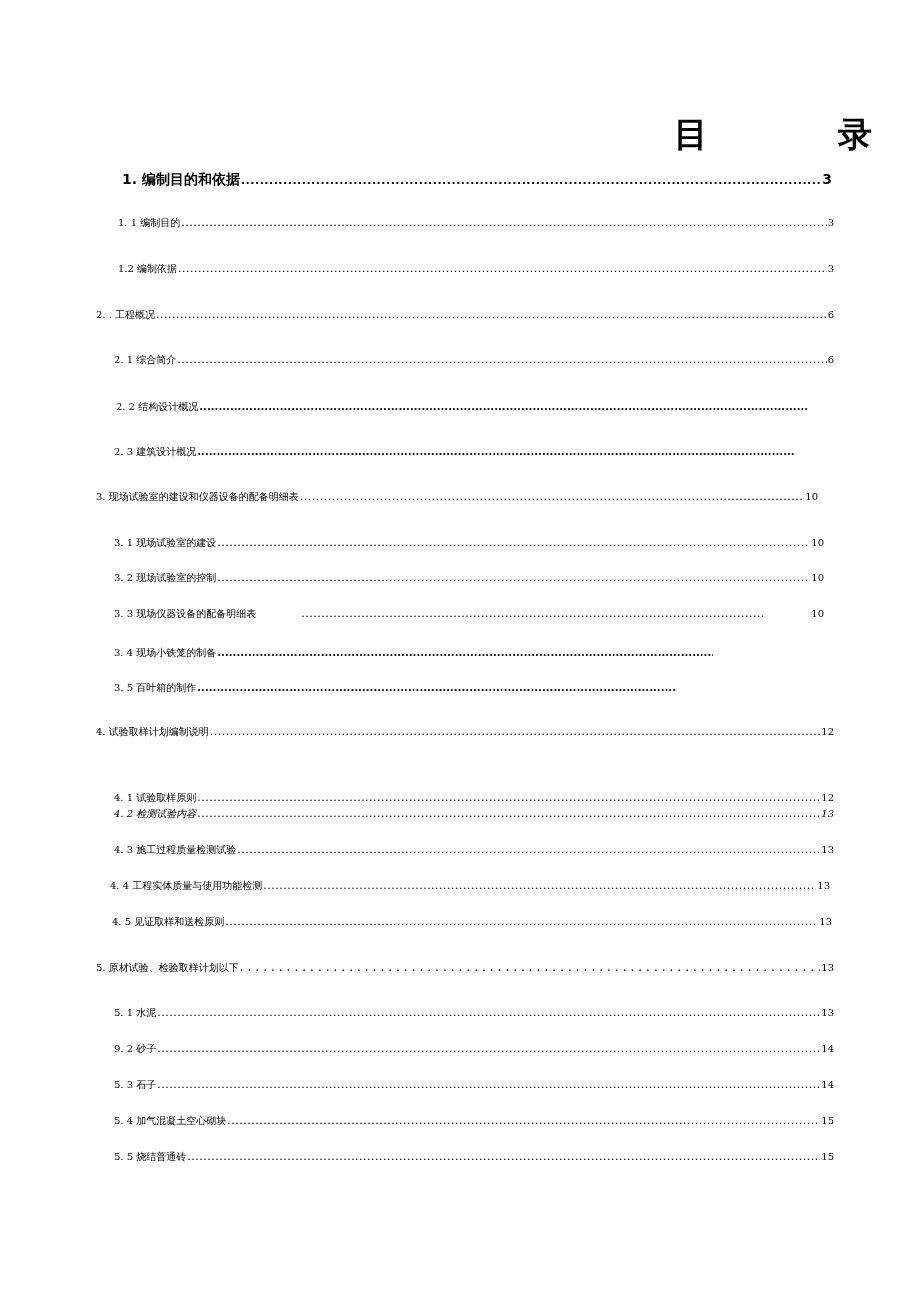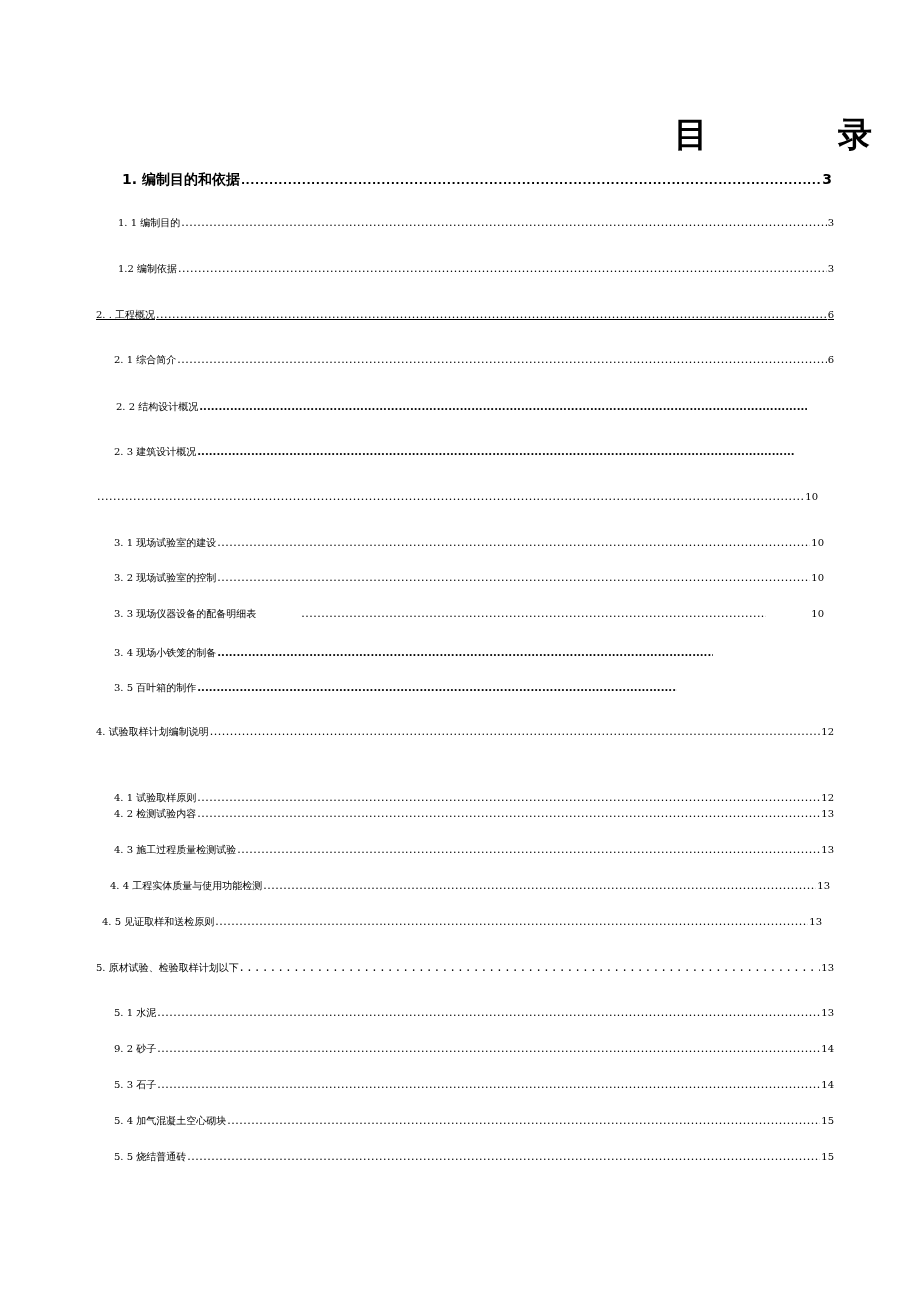--- a/index.html
+++ b/index.html
@@ -32,41 +32,42 @@
   <div class="row" style="left:118px; top:212px; width:716px;">
     <span class="label">1. 1 编制目的</span>
       <span class="dots"></span>
       <span class="page">3</span>
   </div>
   <div class="row" style="left:118px; top:258px; width:716px;">
     <span class="label">1.2 编制依据 </span>
       <span class="dots"></span>
       <span class="page">3</span>
   </div>
-  <div class="row" style="left:96px; top:304px; width:738px;text-decoration:underline;">
+  <div class="row" style="left:96px; top:304px; width:738px;">
     <span class="label">2. . 工程概况</span>
       <span class="dots"></span>
       <span class="page">6</span>
   </div>
   <div class="row" style="left:114px; top:349px; width:720px;">
     <span class="label">2. 1 综合简介 </span>
       <span class="dots"></span>
       <span class="page">6</span>
   </div>
   <div class="row heavy" style="left:116px; top:396px; width:692px;">
     <span class="label">2. 2 结构设计概况</span>
       <span class="dots"></span>
       <span class="page"></span>
   </div>
   <div class="row heavy" style="left:114px; top:441px; width:682px;">
     <span class="label">2. 3  建筑设计概况</span>
       <span class="dots"></span>
       <span class="page"></span>
   </div>
   <div class="row" style="left:96px; top:486px; width:722px;">
+    <span class="label">3. 现场试验室的建设和仪器设备的配备明细表</span>
       <span class="dots"></span>
       <span class="page">10</span>
   </div>
   <div class="row" style="left:114px; top:532px; width:710px;">
     <span class="label">3. 1 现场试验室的建设</span>
       <span class="dots"></span>
       <span class="page">10</span>
   </div>
   <div class="row" style="left:114px; top:567px; width:710px;">
     <span class="label">3. 2 现场试验室的控制</span>
@@ -91,36 +92,36 @@
   <div class="row" style="left:96px; top:721px; width:738px;">
     <span class="label">4. 试验取样计划编制说明</span>
       <span class="dots"></span>
       <span class="page">12</span>
   </div>
   <div class="row" style="left:114px; top:767px; width:720px;margin-top:20px;">
     <span class="label">4. 1 试验取样原则 </span>
       <span class="dots"></span>
       <span class="page">12</span>
   </div>
-  <div class="row" style="left:114px; top:803px; width:720px;">
+  <div class="row" style="left:114px; top:803px; width:720px;font-style:italic;">
     <span class="label">4. 2 检测试验内容 </span>
       <span class="dots"></span>
       <span class="page">13</span>
   </div>
   <div class="row" style="left:114px; top:839px; width:720px;">
     <span class="label">4. 3 施工过程质量检测试验 </span>
       <span class="dots"></span>
       <span class="page">13</span>
   </div>
   <div class="row" style="left:110px; top:875px; width:720px;">
     <span class="label">4. 4 工程实体质量与使用功能检测 </span>
       <span class="dots"></span>
       <span class="page">13</span>
   </div>
-  <div class="row" style="left:102px; top:911px; width:720px;text-align:right;">
+  <div class="row" style="left:112px; top:911px; width:720px;text-align:right;">
     <span class="label">4. 5 见证取样和送检原则 </span>
       <span class="dots"></span>
       <span class="page">13</span>
   </div>
   <div class="row spaced" style="left:96px; top:956px; width:738px;">
     <span class="label">5. 原材试验、检验取样计划以下 </span>
       <span class="dots"></span>
       <span class="page">13</span>
   </div>
   <div class="row" style="left:114px; top:1002px; width:720px;">

